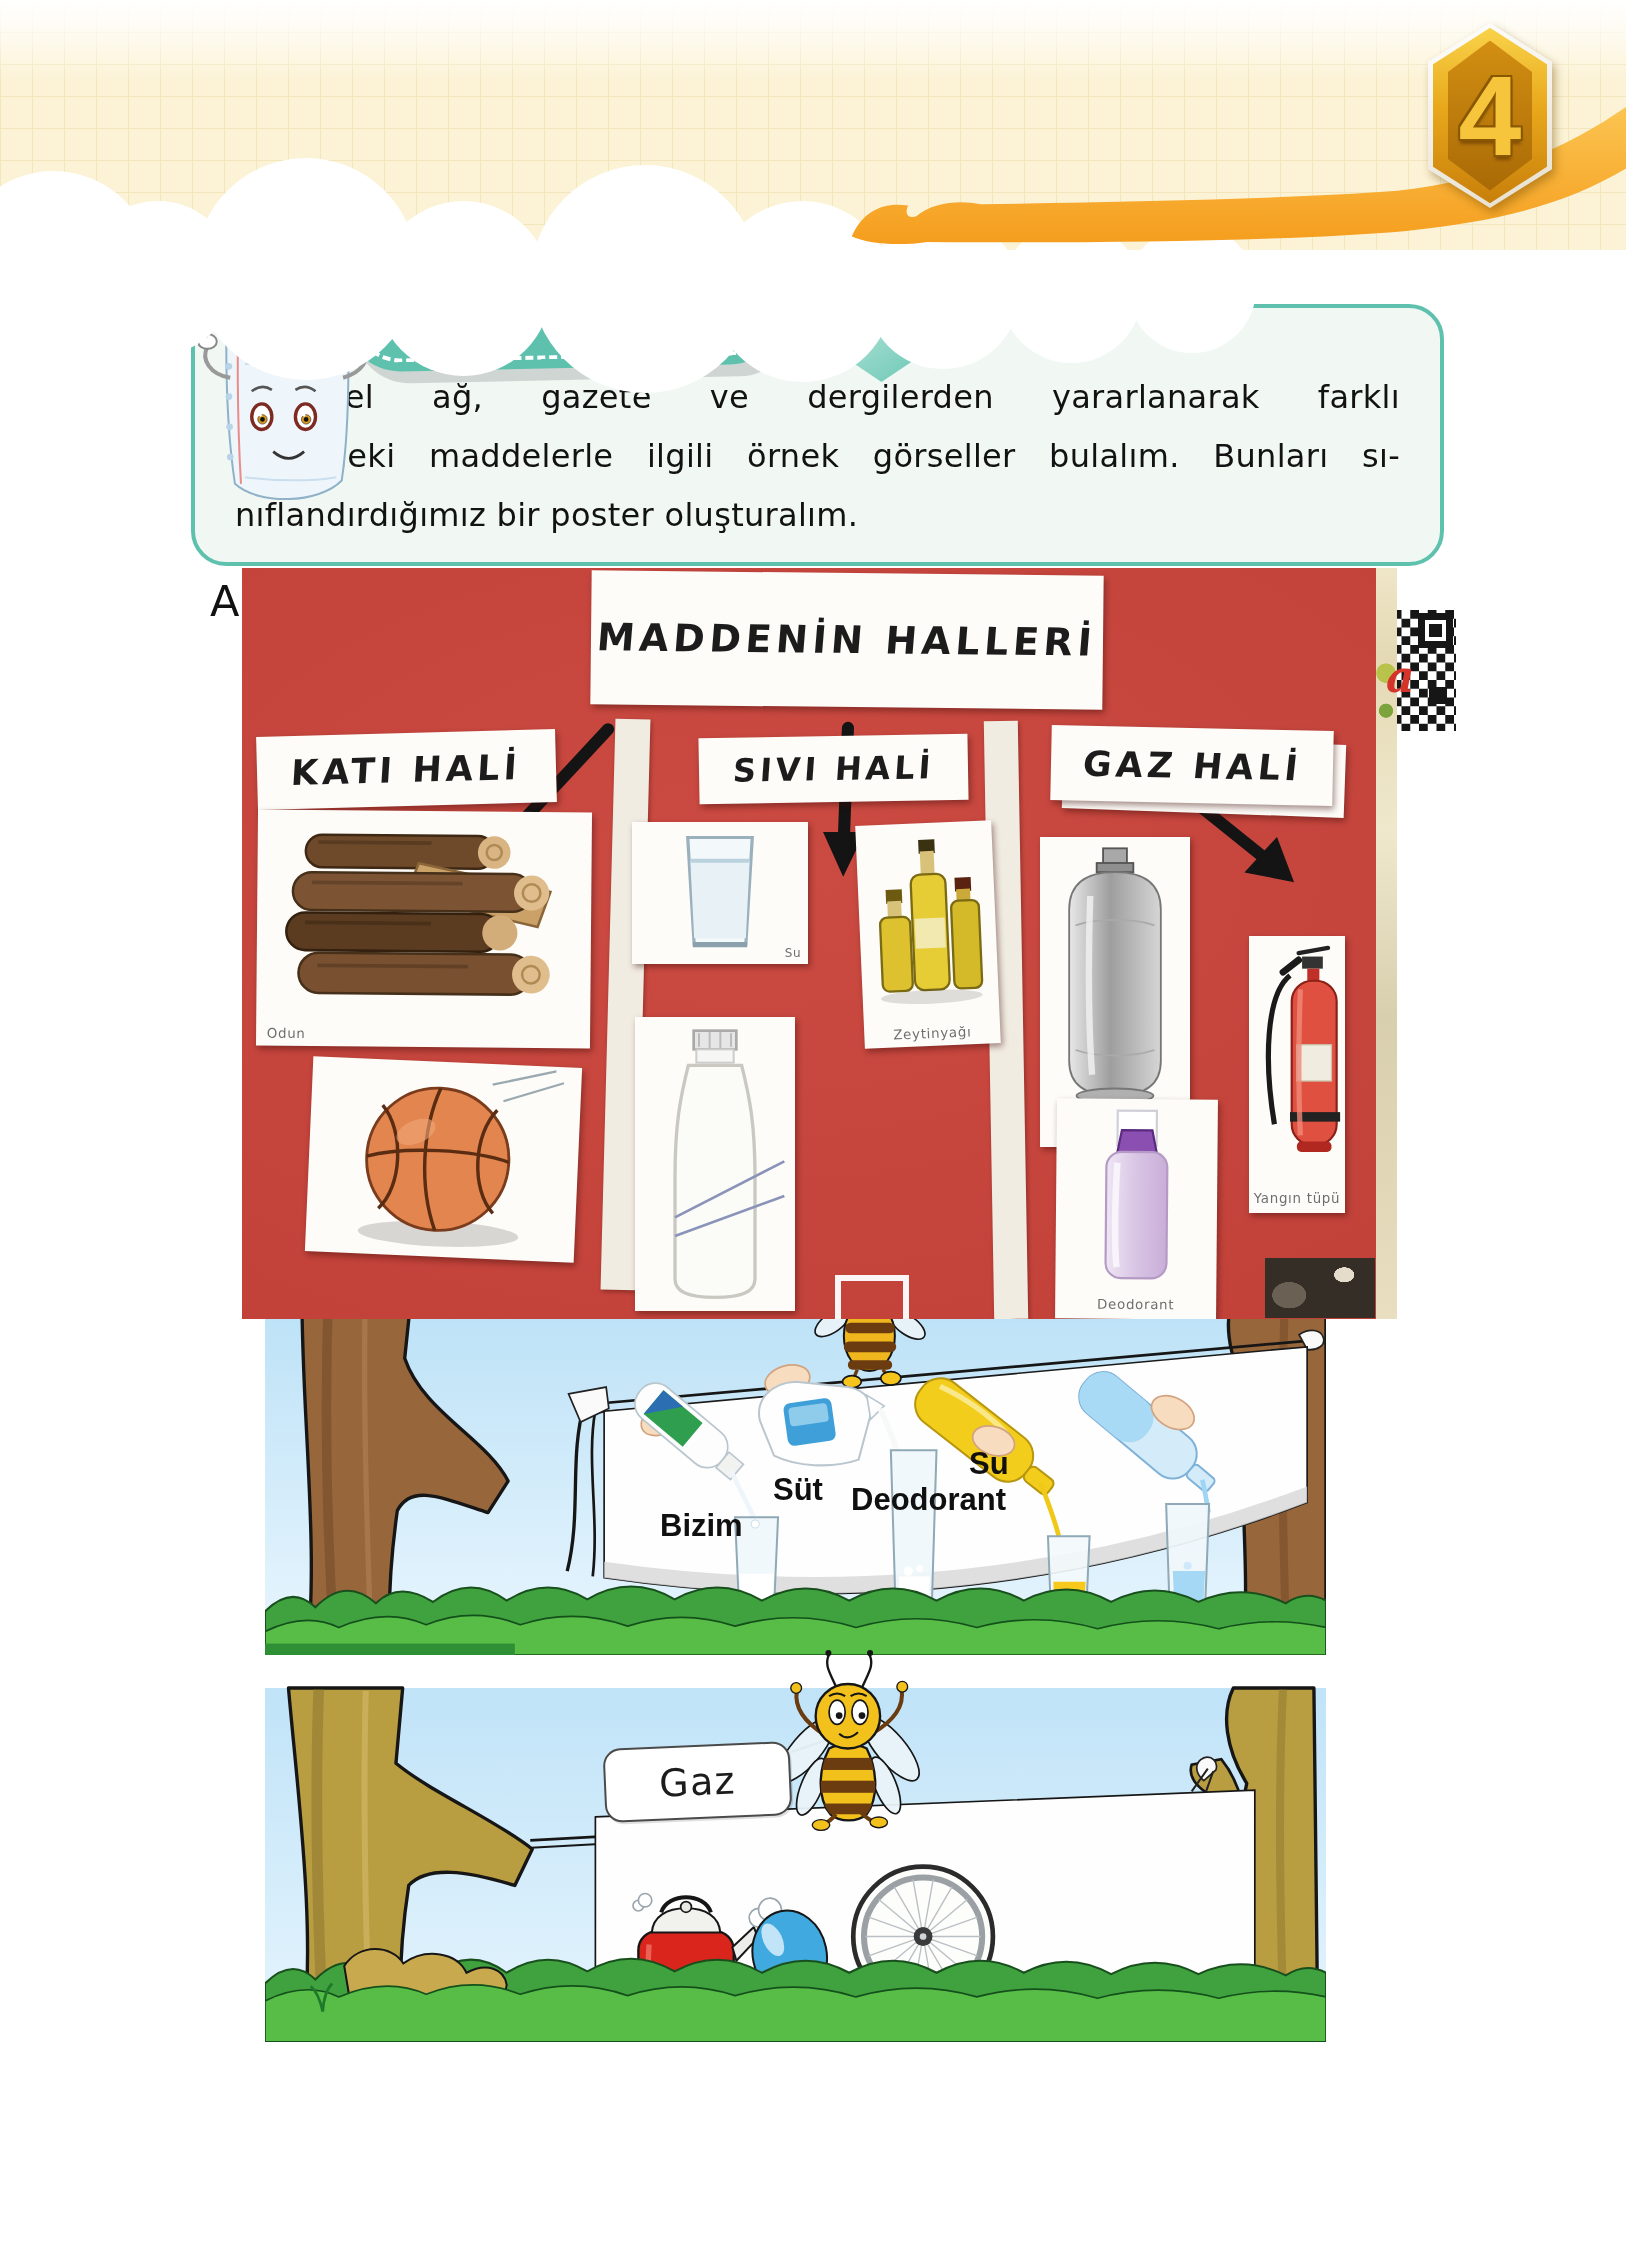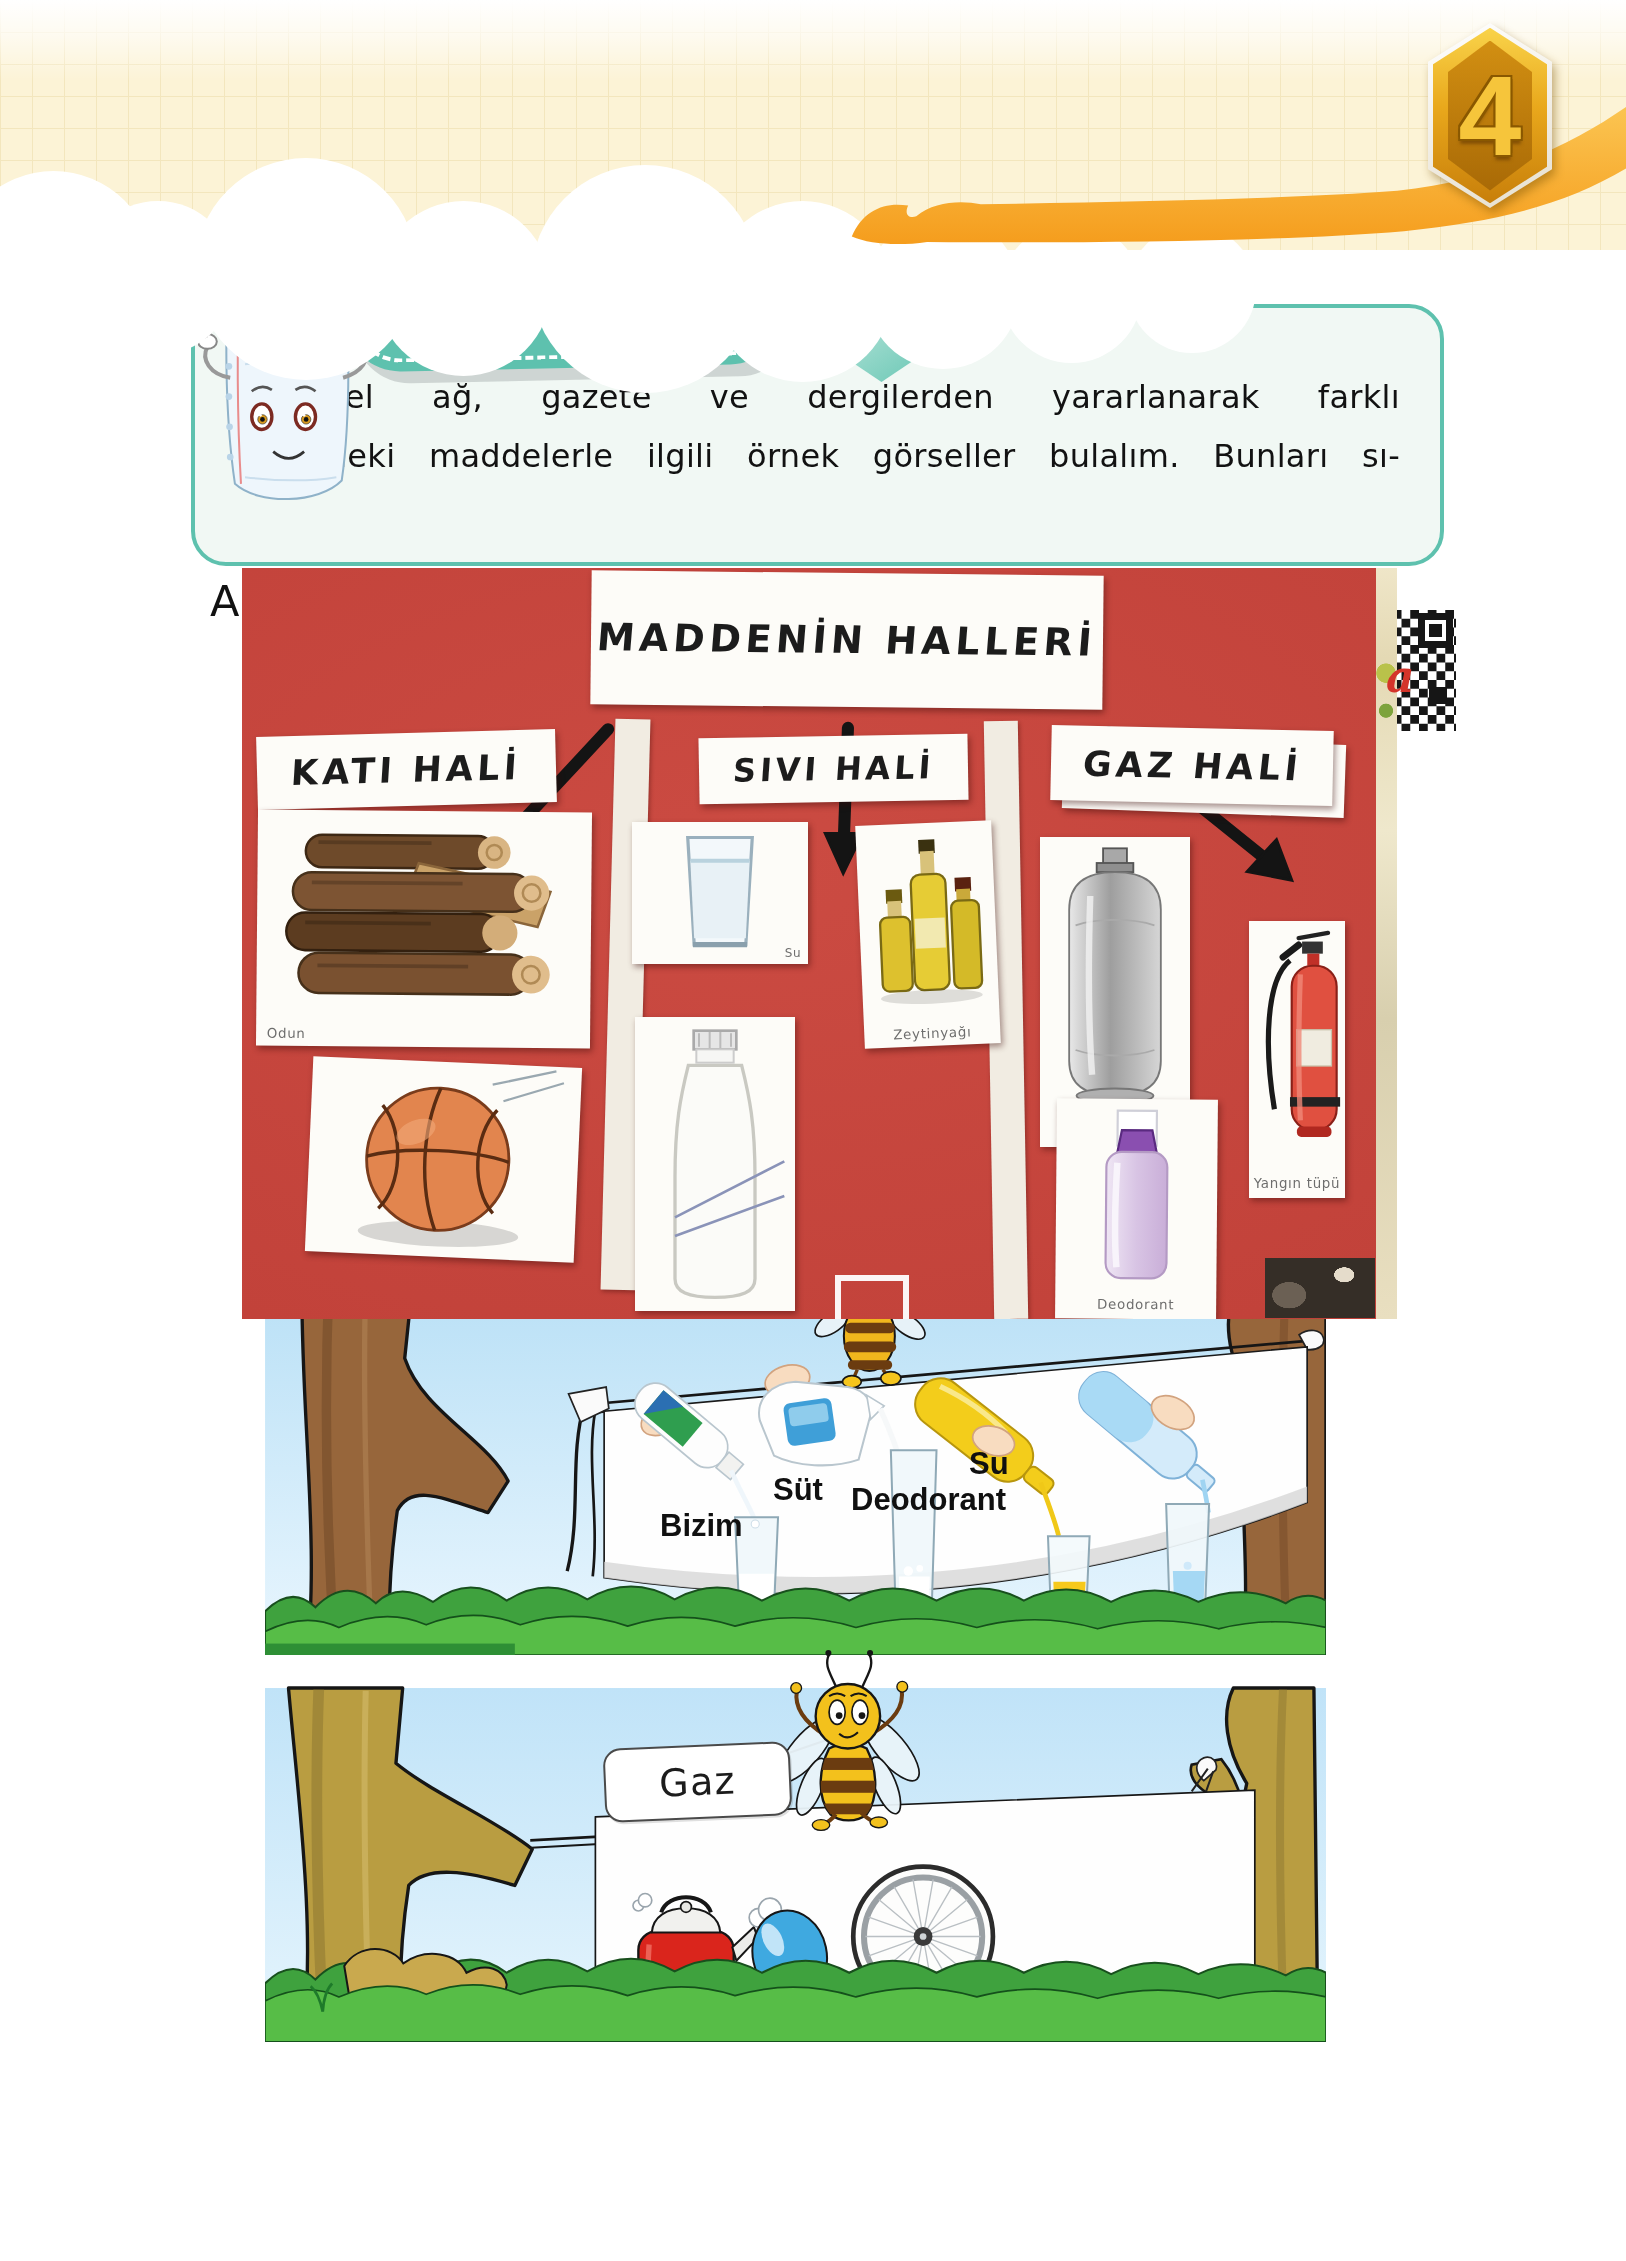--- a/index.html
+++ b/index.html
@@ -125,20 +125,21 @@
       <div class="b2"></div>
       <div class="b3">
         <span>4</span>
       </div>
     </div>
   </div>
 
   <div class="abox">
     <div class="tl jl l1">Genel ağ, gazete ve dergilerden yararlanarak farklı</div>
     <div class="tl jl">hâllerdeki maddelerle ilgili örnek görseller bulalım. Bunları sı-</div>
+    <div class="tl">nıflandırdığımız bir poster oluşturalım.</div>
   </div>
 
   <svg class="mascot" viewBox="0 0 268 452">
     <path d="M50,55 C60,30 90,18 130,20 C170,22 200,30 212,48 L218,60 C225,160 228,300 214,395
              C180,430 90,432 55,400 C40,300 38,150 50,55 Z" fill="#eef6fc" stroke="#8fb2c9" stroke-width="3"></path>
     <path d="M170,22 L218,60 L160,72 Z" fill="#cfe4f2" stroke="#8fb2c9" stroke-width="2"></path>
     <path d="M62,60 C58,180 58,300 64,400" stroke="#e98c8c" stroke-width="3" fill="none"></path>
     <g stroke="#cadeed" stroke-width="3" fill="none">
       <path d="M70,96 C120,90 170,90 208,96"></path>
         <path d="M70,138 C120,132 170,132 208,138"></path>
@@ -306,21 +307,21 @@
         <rect x="62" y="8" width="26" height="18" fill="#a8a8a8" stroke="#555" stroke-width="2"></rect>
         <rect x="55" y="24" width="40" height="10" fill="#8f8f8f" stroke="#555" stroke-width="2"></rect>
         <path d="M25,75 C25,45 45,34 75,34 C105,34 125,45 125,75 L125,240 C125,268 105,278 75,278 C45,278 25,268 25,240 Z" fill="url(#silver)" stroke="#777" stroke-width="2"></path>
         <ellipse cx="75" cy="278" rx="42" ry="8" fill="#b0b0b0" stroke="#777" stroke-width="2"></ellipse>
         <path d="M32,92 C55,84 95,84 118,92 M32,228 C55,236 95,236 118,228" stroke="#aaa" stroke-width="2" fill="none"></path>
         <path d="M48,60 C46,120 46,200 50,255" stroke="#f2f2f2" stroke-width="7" fill="none" opacity=".8"></path>
       </svg>
       <figcaption class="cap" style="left:50%;transform:translateX(-50%);bottom:6.7px">Mutfak tüpü</figcaption>
     </div>
 
-    <div class="pcard" style="left:1007px;top:353px;width:96px;height:277px">
+    <div class="pcard" style="left:1007px;top:368px;width:96px;height:277px">
       <svg viewBox="0 0 120 280" style="position:absolute;left:0;top:5.4px;width:120px;height:242px">
         <path d="M38,40 C10,62 8,140 20,212" stroke="#1a1a1a" stroke-width="6" fill="none"></path>
         <path d="M30,36 L48,22" stroke="#1a1a1a" stroke-width="8" stroke-linecap="round"></path>
         <path d="M48,14 L82,8" stroke="#222" stroke-width="5" stroke-linecap="round"></path>
         <rect x="52" y="18" width="24" height="14" fill="#333"></rect>
         <rect x="58" y="32" width="14" height="14" fill="#c03028"></rect>
         <rect x="40" y="46" width="52" height="190" rx="24" fill="#e05040" stroke="#8a2018" stroke-width="2.5"></rect>
         <rect x="46" y="120" width="40" height="42" fill="#f0ece0" stroke="#c8c0a8" stroke-width="1.5"></rect>
         <rect x="38" y="198" width="58" height="11" fill="#222"></rect>
         <rect x="46" y="232" width="40" height="12" rx="5" fill="#b02820"></rect>

